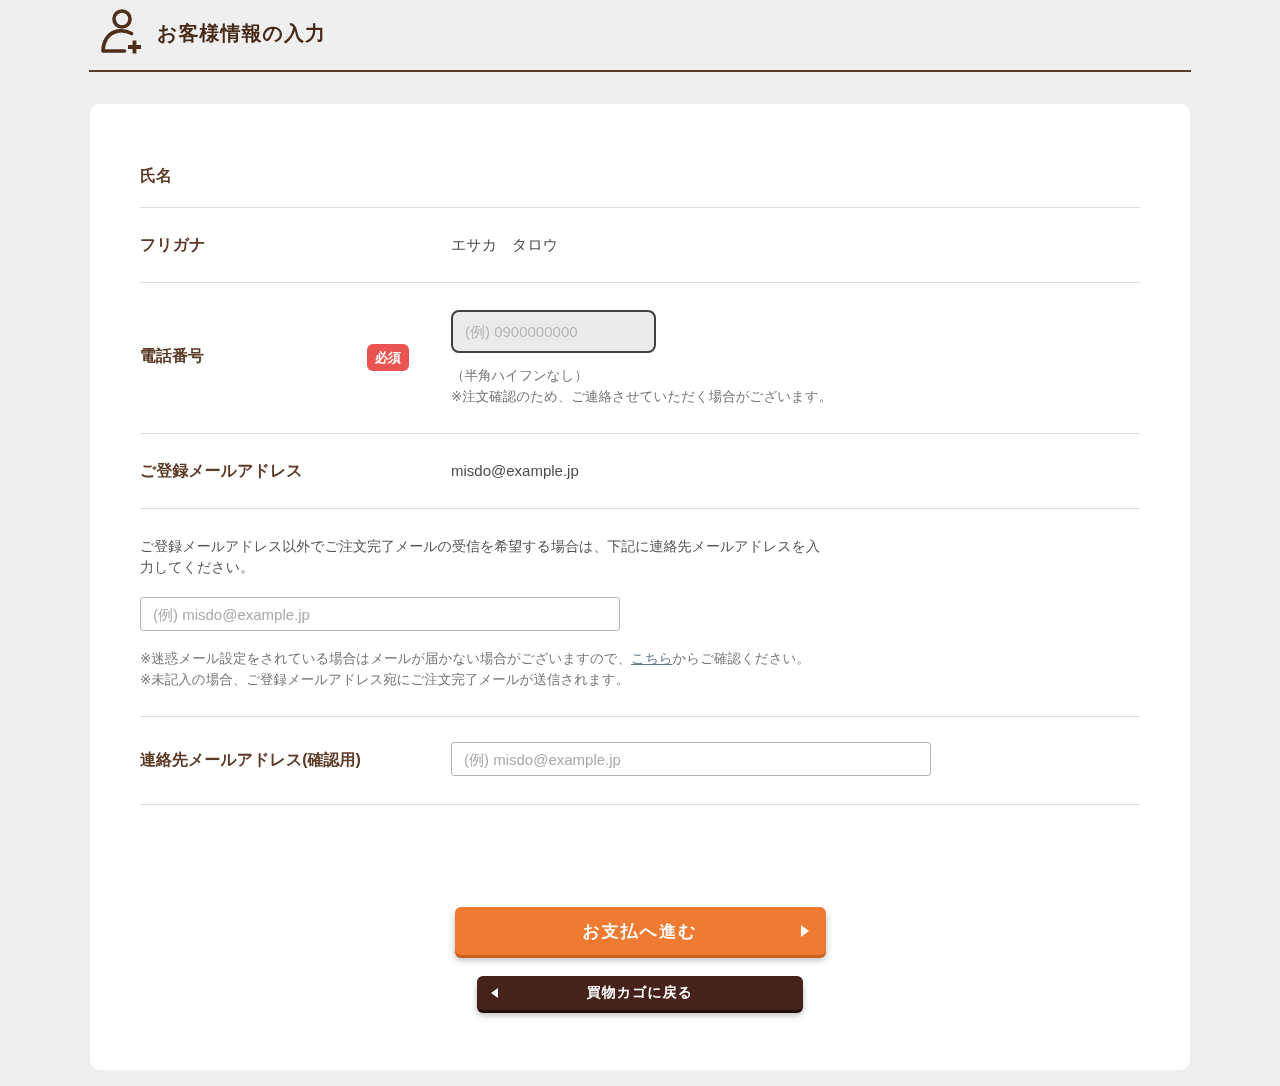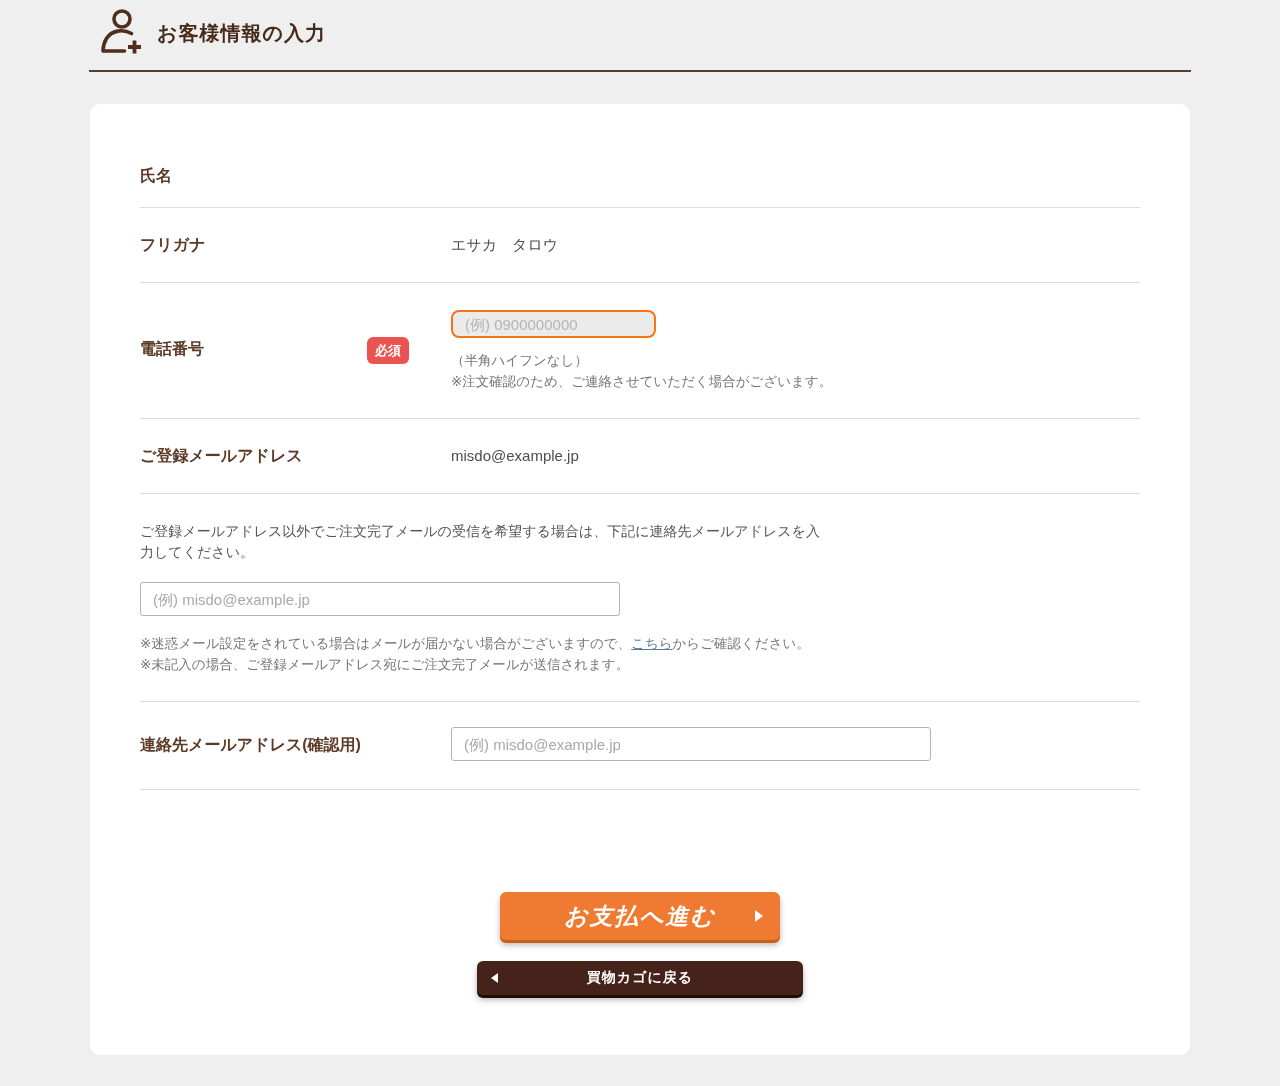--- a/index.html
+++ b/index.html
@@ -82,22 +82,22 @@
     font-weight: bold;
     line-height: 1;
     padding: 7px 8px;
     border-radius: 6px;
     margin-top: -2px;
   }
 
   
   .phone-input {
     width: 205px;
-    height: 28px;
-    border: 2px solid #f97316;
+    height: 43px;
+    border: 2px solid #404040;
     border-radius: 8px;
     background: #ebebeb;
     font-size: 15px;
     color: #4d4d4d;
     padding: 0 12px;
     outline: none;
     font-family: inherit;
   }
   .phone-input::placeholder { color: #b4b4b4; }
 
@@ -148,27 +148,26 @@
     align-items: center;
     justify-content: center;
     border: none;
     cursor: pointer;
     color: #ffffff;
     font-weight: bold;
     font-family: inherit;
     border-radius: 6px;
   }
   .btn-proceed {
-    width: 280px;
+    width: 371px;
     height: 48px;
     background: #ee7b31;
-    font-size: 23px;
+    font-size: 17px;
     letter-spacing: 2px;
     box-shadow: 0 3px 0 #c9611c, 0 5px 6px rgba(0,0,0,0.28);
-    font-style: italic;
   }
   .btn-back {
     margin-top: 21px;
     width: 326px;
     height: 34px;
     background: #45231a;
     font-size: 14px;
     letter-spacing: 1px;
     box-shadow: 0 3px 0 #200e08, 0 5px 6px rgba(0,0,0,0.28);
   }

